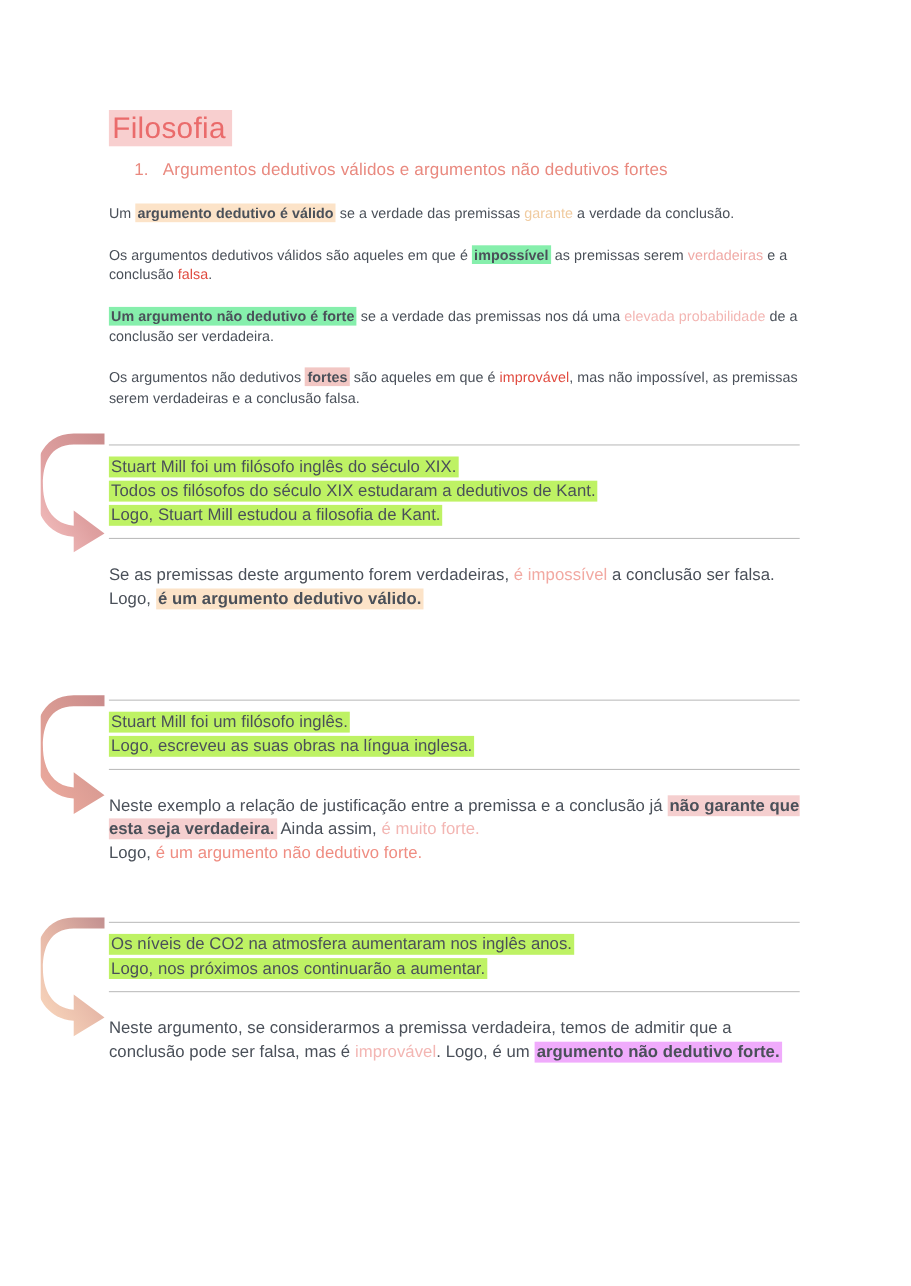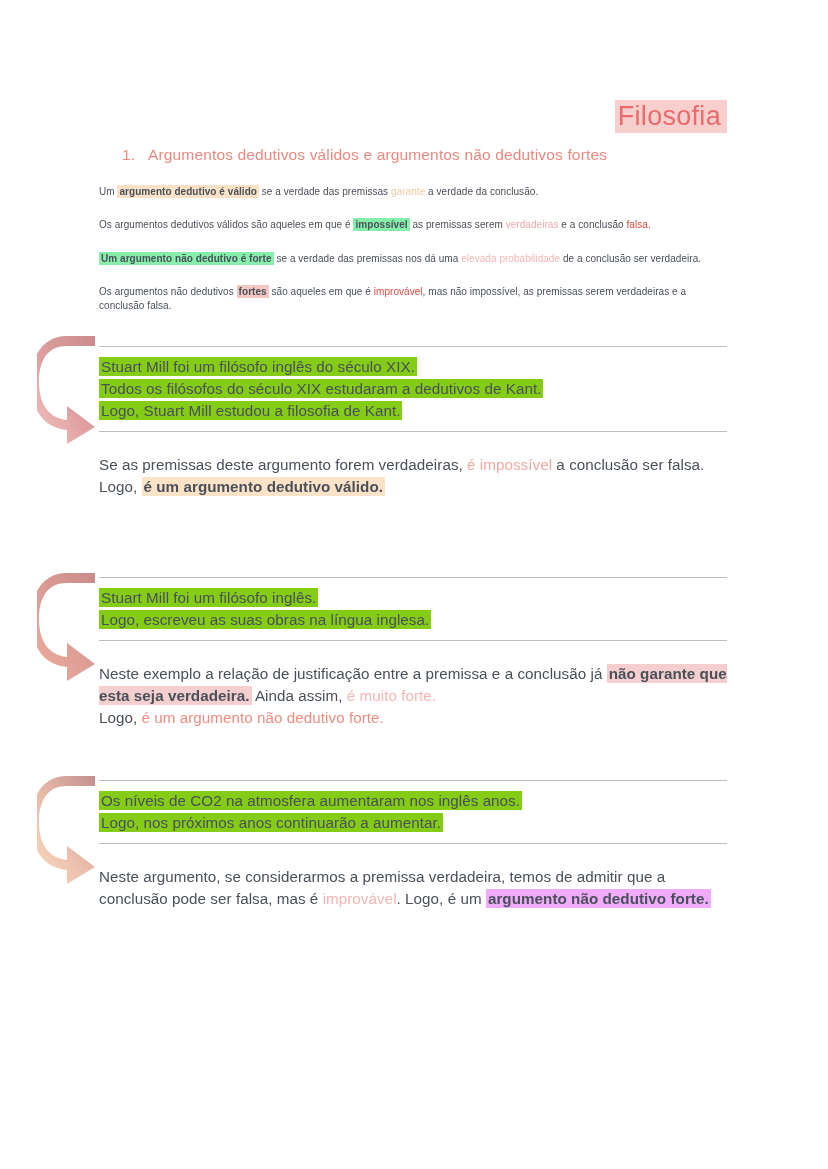--- a/index.html
+++ b/index.html
@@ -26,21 +26,20 @@
   .content {
     position: absolute;
     left: 99px;
     top: 100px;
     width: 628px;
   }
 
   
   .title-wrap {
     margin: 0 0 6px 0;
-    text-align: right;
   }
   .title {
     display: inline-block;
     font-size: 27px;
     font-weight: 400;
     letter-spacing: 0.3px;
     color: #ea6b6b;
     background: #f8cfcf;
     padding: 1px 6px 2px 3px;
     line-height: 1.12;
@@ -60,21 +59,21 @@
     width: 26px;
     flex: 0 0 26px;
     color: #e9897f;
   }
   .numbered .num-text {
     flex: 1 1 auto;
   }
 
   
   .para {
-    font-size: 10px;
+    font-size: 13px;
     line-height: 1.42;
     color: #4a5059;
     margin: 19px 0 0 0;
     letter-spacing: 0.05px;
   }
 
   
   .hl-peach   { background: #fce3c8; padding: 1px 2px; }
   .hl-gray    { background: #86efac; padding: 1px 2px; }
   .hl-pink    { background: #f2c7c4; padding: 1px 2px; }
@@ -101,21 +100,21 @@
   }
   .argbox {
     padding: 9px 0 9px 0;
   }
   .argline {
     font-size: 15.2px;
     line-height: 1.45;
     color: #4a5059;
     letter-spacing: 0.05px;
   }
-  .argline span.seg { background: #84cc16; padding: 1px 2px; }
+  .argline span.seg { background: #bef264; padding: 1px 2px; }
   .explain {
     font-size: 15.2px;
     line-height: 1.42;
     color: #4a5059;
     margin-top: 22px;
     letter-spacing: 0.05px;
   }
 
   
   .arrow {

